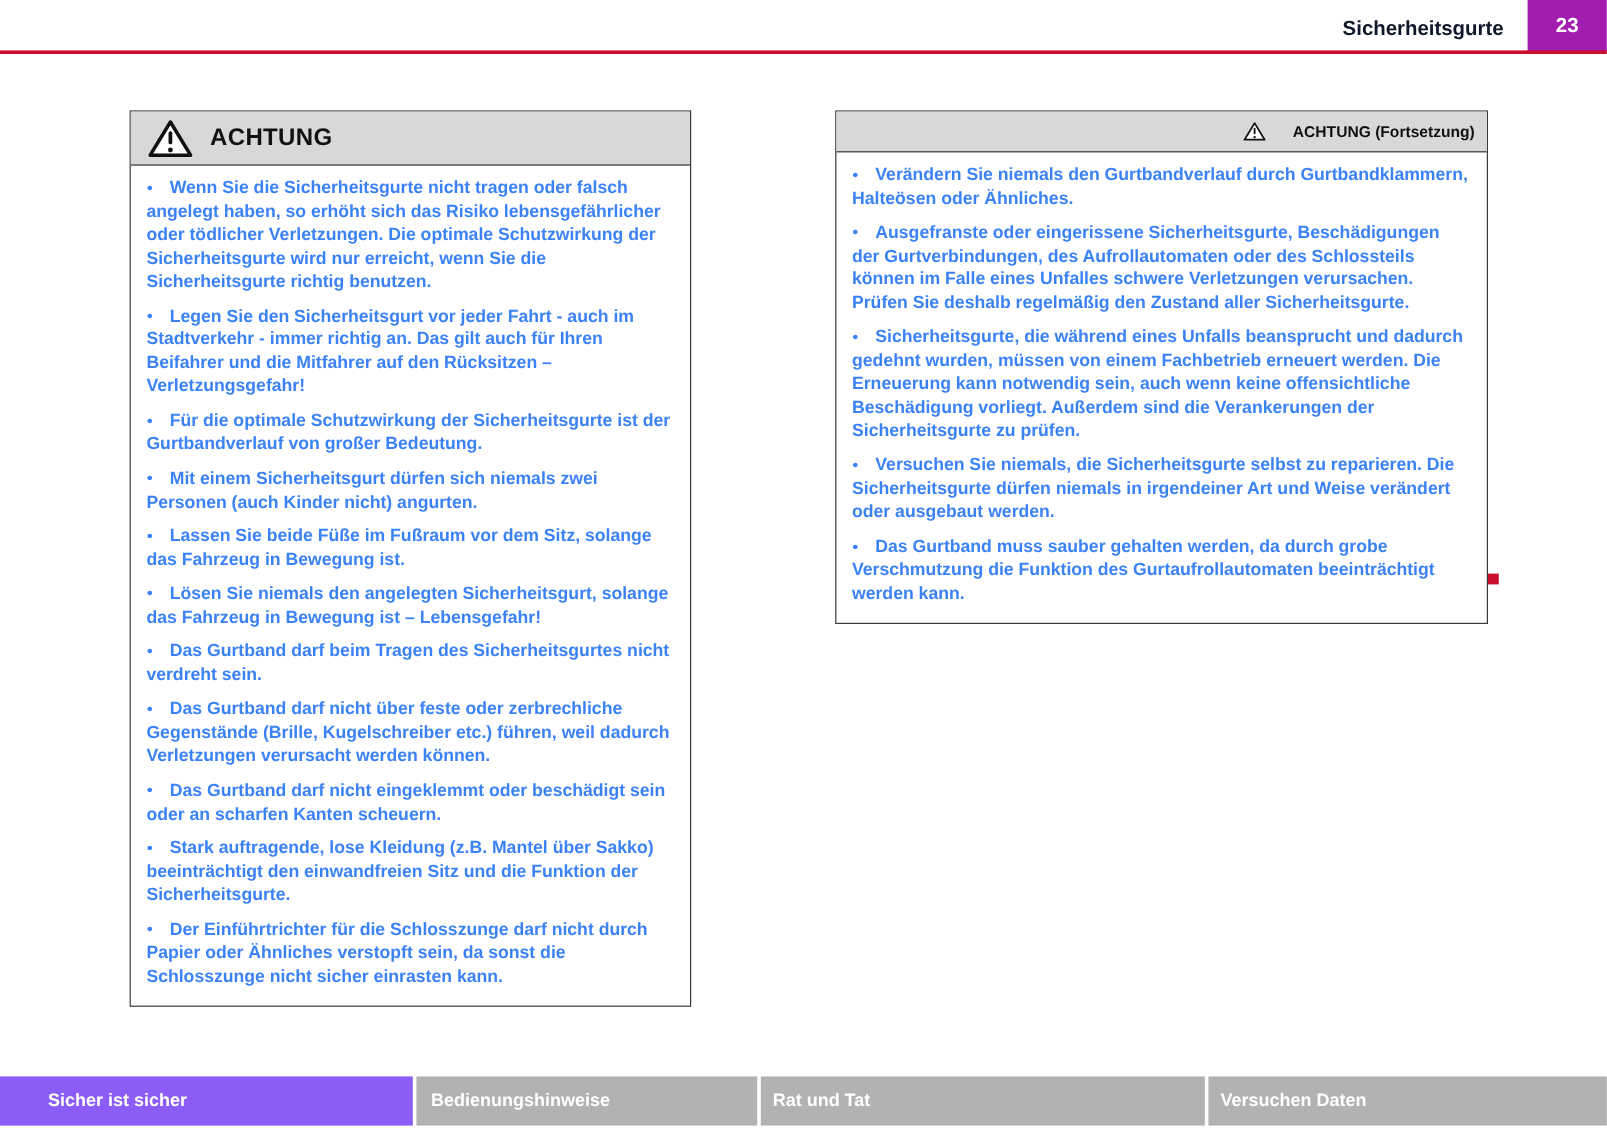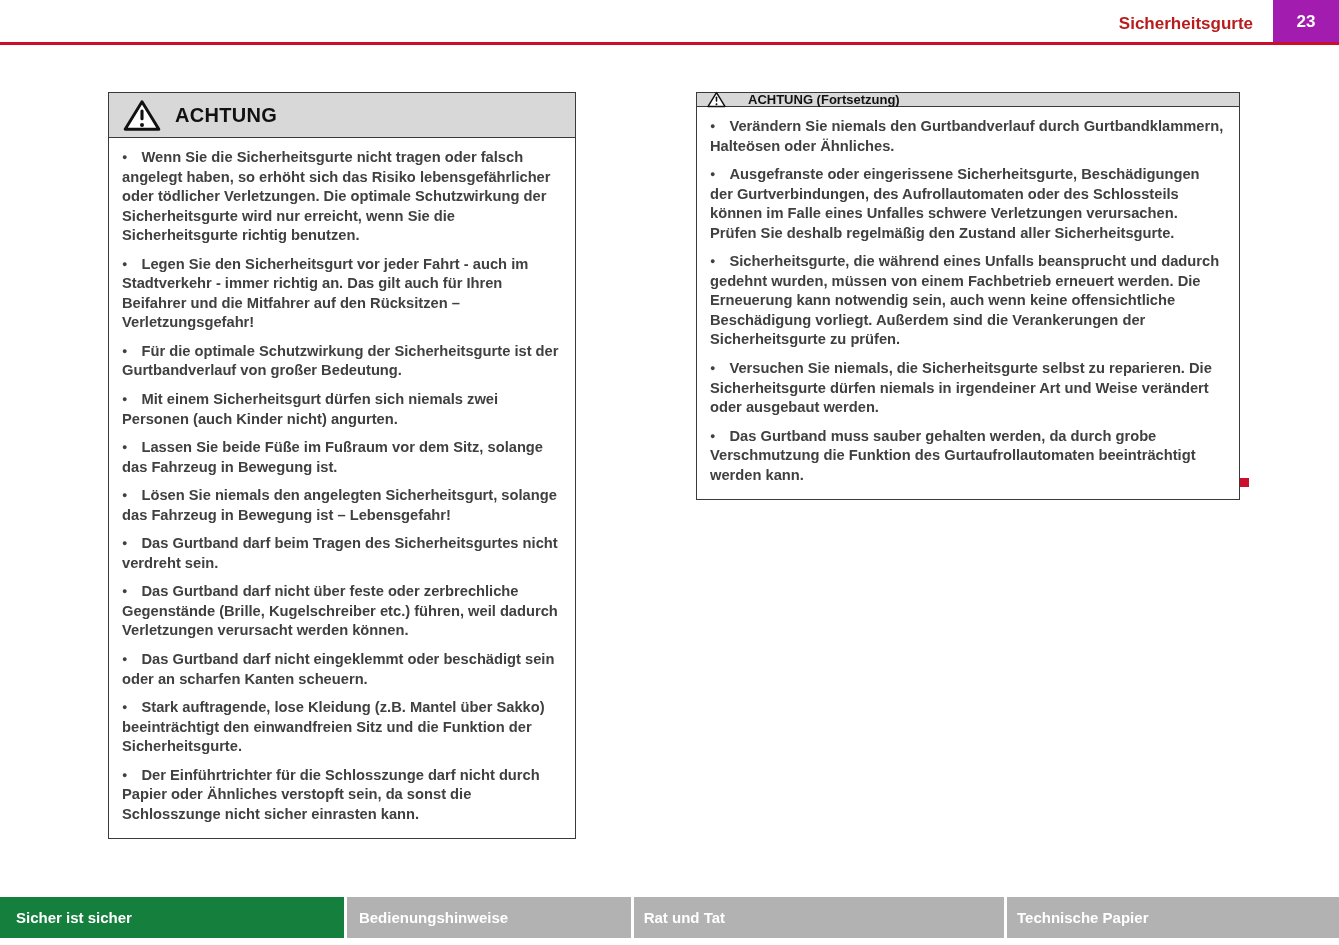--- a/index.html
+++ b/index.html
@@ -9,21 +9,21 @@
     width: 1339px; height: 945px;
     position: relative;
     overflow: hidden;
     color: #111;
   }
   .page { position: absolute; inset: 0; background: #fff; }
 
   
   .header-title {
     position: absolute; top: 14px; right: 86px;
-    font-size: 17px; font-weight: 700; color: #b91c1c;
+    font-size: 17px; font-weight: 700; color: #0f172a;
     white-space: nowrap;
   }
   .page-number-box {
     position: absolute; top: 0; right: 0;
     width: 66px; height: 43px;
     background: #a21caf;
     color: #fff; font-weight: 700; font-size: 17px;
     display: flex; align-items: center; justify-content: center;
   }
   .header-rule {
@@ -39,33 +39,33 @@
   }
   .warning-box.left  { left: 108px; top: 92px; width: 468px; }
   .warning-box.right { left: 696px; top: 92px; width: 544px; }
 
   .whead {
     display: flex; align-items: center;
     background: #d8d8d8;
     border-bottom: 1.5px solid #3a3a3a;
   }
   .whead-large { gap: 14px; padding: 6px 14px; height: 45px; }
-  .whead-small { gap: 22px;  padding: 4px 10px; height: 14px; }
+  .whead-small { gap: 22px;  padding: 4px 10px; height: 34px; justify-content: flex-end; }
   .whead h2 { color: #111; }
   .whead-large h2 { font-size: 20px; letter-spacing: 0.3px; }
   .whead-small h2 { font-size: 13px; }
 
   .tri { display: inline-flex; align-items: center; }
   .tri-large svg { width: 38px; height: 33px; }
   .tri-small svg { width: 19px; height: 17px; }
 
   .wbody { padding: 10px 13px 12px 13px; }
   .wbody p.bullet {
     font-size: 14.7px; font-weight: 700; line-height: 1.33;
-    color: #404040; margin: 0 0 9px 0;
+    color: #3b82f6; margin: 0 0 9px 0;
     text-align: left;
   }
   .wbody p.bullet:last-child { margin-bottom: 2px; }
   .dot {
     font-size: 9px;
     display: inline-block;
     margin-right: 14px;
     transform: translateY(-2px);
   }
 
@@ -81,21 +81,21 @@
     width: 1339px; height: 41px;
     display: flex;
   }
   .tab {
     height: 41px;
     display: flex; align-items: center;
     color: #fff; font-weight: 700; font-size: 15px;
     background: #b2b2b2;
     white-space: nowrap;
   }
-  .tab-0 { width: 349px; background: #15803d; padding-left: 16px; }
+  .tab-0 { width: 349px; background: #8b5cf6; padding-left: 40px; }
   .tab-1 { width: 288px; margin-left: 3px; padding-left: 12px; }
   .tab-2 { width: 376px; margin-left: 3px; padding-left: 10px; }
   .tab-3 { width: 337px; margin-left: 3px; padding-left: 10px; }
 </style>
 </head>
 <body>
 
 <div class="page">
 
   <div class="header-title">Sicherheitsgurte</div>
@@ -173,17 +173,17 @@
     <div class="tab tab-0">
       <span>Sicher ist sicher</span>
     </div>
     <div class="tab tab-1">
       <span>Bedienungshinweise</span>
     </div>
     <div class="tab tab-2">
       <span>Rat und Tat</span>
     </div>
     <div class="tab tab-3">
-      <span>Technische Papier</span>
+      <span>Versuchen Daten</span>
     </div>
   </footer>
 
 </div>
 
 </body></html>

